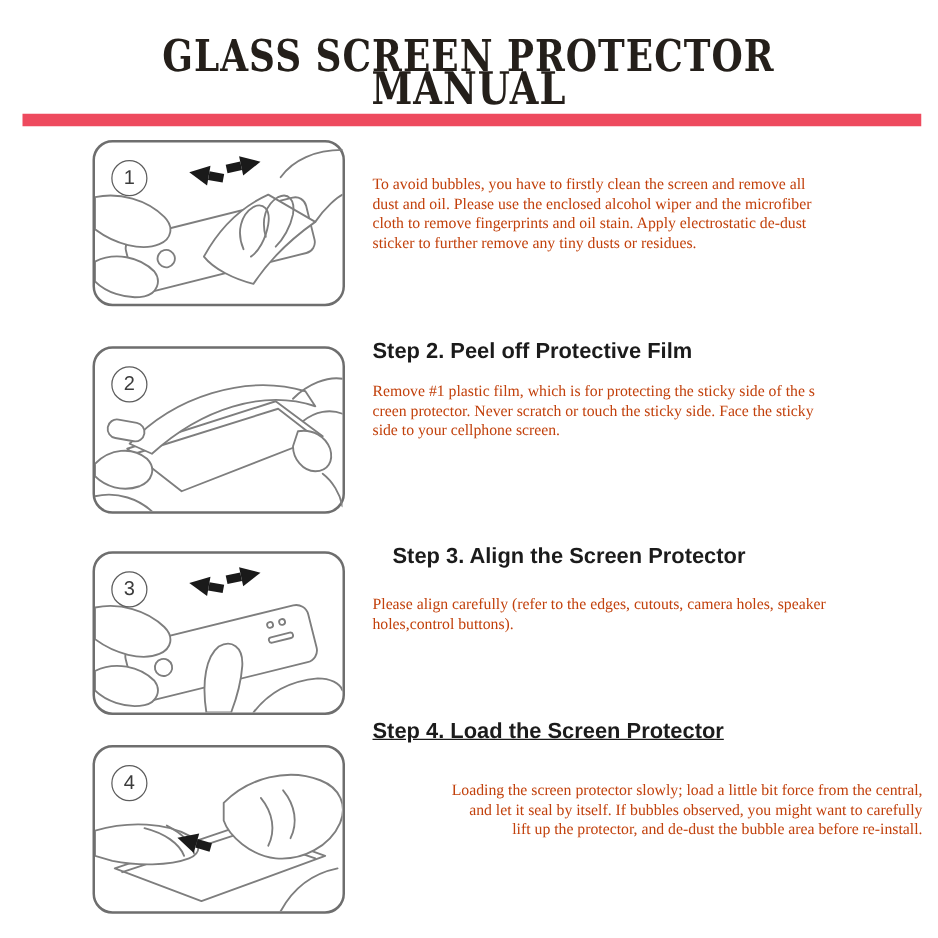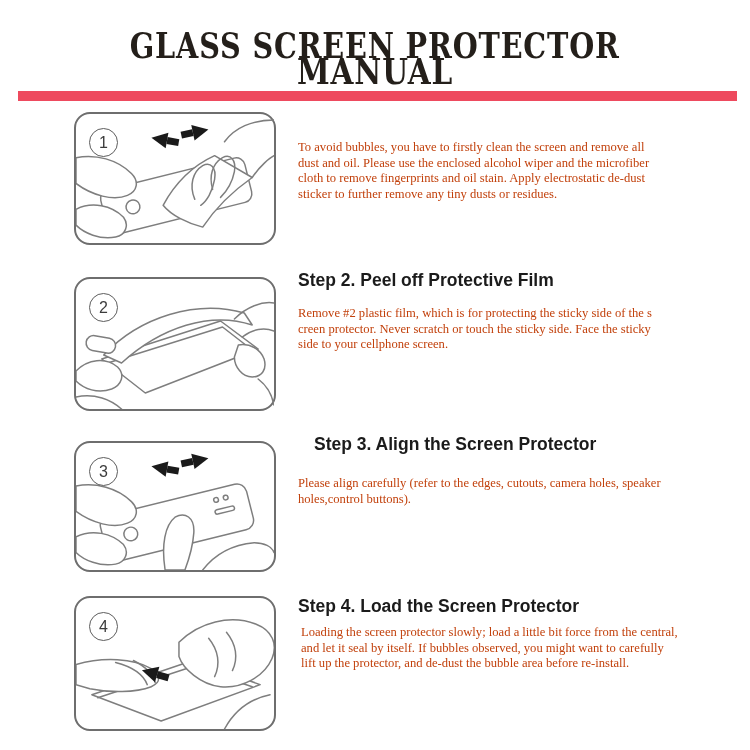--- a/index.html
+++ b/index.html
@@ -23,25 +23,25 @@
   #box3{top:441px;height:131px;}
   #box4{top:596px;height:135px;}
   .illus-box svg{position:absolute;left:0;top:0;width:100%;height:100%;}
   .num-badge{position:absolute;left:13px;top:14px;width:27px;height:27px;border:1.8px solid #5d5d5d;
              border-radius:50%;display:flex;align-items:center;justify-content:center;
              font:500 16px "Liberation Sans",sans-serif;color:#3c3c3c;background:#fff;z-index:2;}
 
   
   .step-heading{position:absolute;left:298px;width:420px;color:#1b1b1b;
                 font:700 17.5px "Liberation Sans",sans-serif;}
-  #h1{top:105px;} #h2{top:270px;} #h3{top:434px;margin-left:16px;} #h4{top:596px;}
+  #h1{top:105px;} #h2{top:270px;} #h3{top:434px;margin-left:16px;} #h4{top:574px;text-decoration:underline;}
   .step-body{position:absolute;left:298px;width:420px;color:#c2410c;
              font:12.6px/15.6px "Liberation Serif",serif;white-space:pre-line;}
   #b1{top:140px;} #b2{top:306px;} #b3{top:476px;} #b4{top:625px;}
-  #b4{left:301px;}
+  #b4{left:318px;text-align:right;}
 
   
   .lines{stroke:#7e7e7e;stroke-width:1.5;fill:none;stroke-linecap:round;stroke-linejoin:round;}
   .fillw{fill:#ffffff;}
   .ink{fill:#1a1a1a;stroke:none;}
 </style>
 </head>
 <body>
 
 <div class="page">
@@ -112,21 +112,21 @@
         <g>
           <path d="M160 40 C172 28 188 22 200 24"></path>
           <path d="M168 58 C178 50 190 48 200 52"></path>
           <path class="fillw" d="M164 66 C176 64 186 70 190 80 C193 90 188 98 178 98 C168 98 160 88 160 78 Z"></path>
           <path d="M184 100 C192 106 198 116 200 126"></path>
         </g>
       </g>
     </svg>
   </div>
   <div class="step-heading" id="h2">Step 2. Peel off Protective Film</div>
-  <div class="step-body" id="b2">Remove #2 plastic film, which is for protecting the sticky side of the s
+  <div class="step-body" id="b2">Remove #1 plastic film, which is for protecting the sticky side of the s
 creen protector. Never scratch or touch the sticky side. Face the sticky
 side to your cellphone screen.</div>
 
   <div class="illus-box" id="box3">
     <div class="num-badge">3</div>
     <svg viewBox="0 0 200 130" preserveAspectRatio="none">
       <g class="lines">
         <g transform="rotate(-14 100 82)">
           <rect class="fillw" x="26" y="58" width="152" height="48" rx="10"></rect>
           <circle class="fillw" cx="54" cy="82" r="7"></circle>

